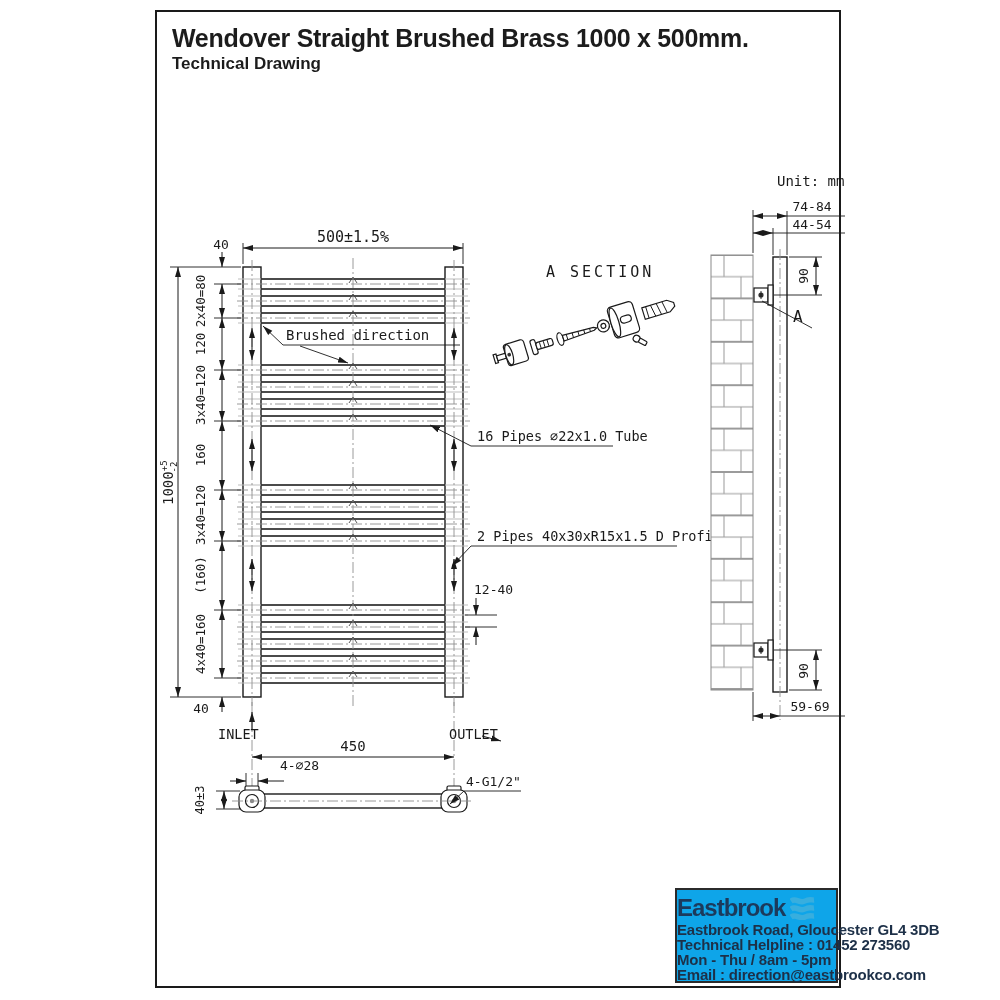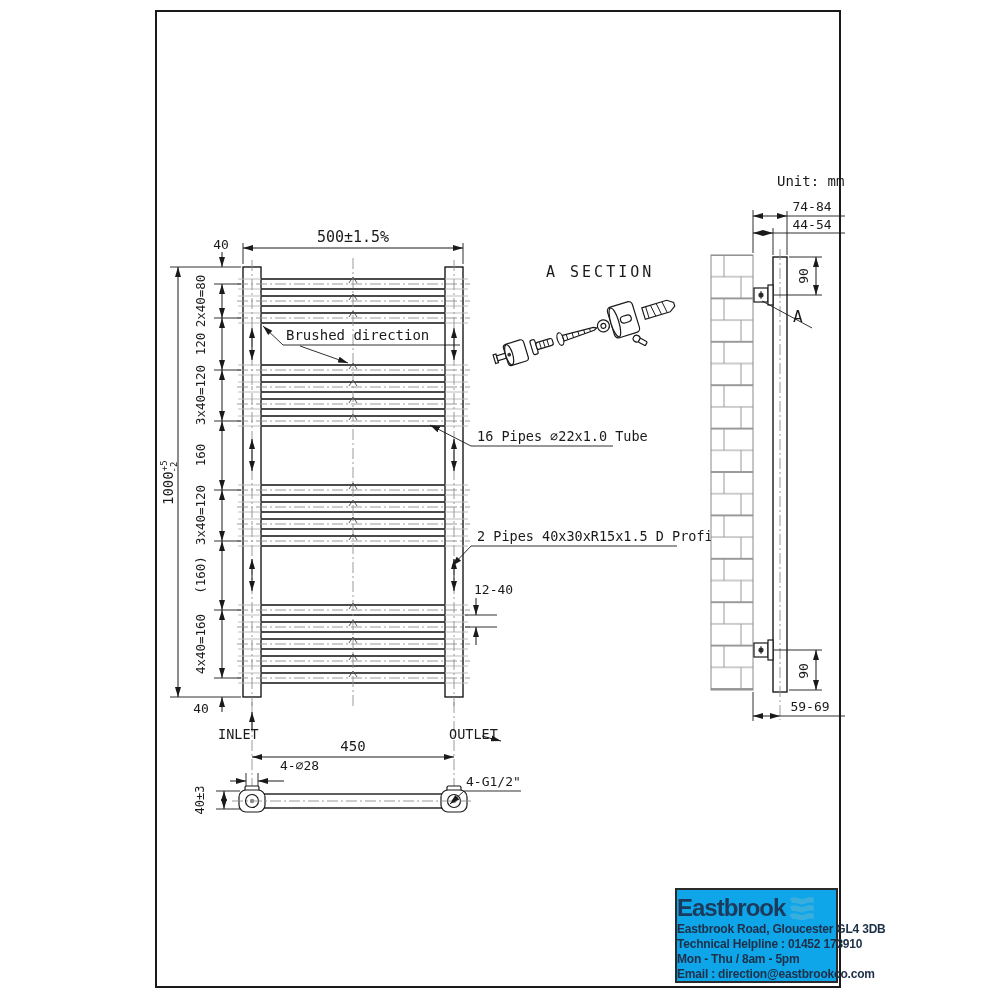--- a/index.html
+++ b/index.html
@@ -19,30 +19,32 @@
   .cl{stroke:#8f8f8f;stroke-width:.9;fill:none;stroke-dasharray:11 3 2 3;}
   .chev{stroke:#444;stroke-width:.9;fill:none;}
   .part{stroke:#1a1a1a;stroke-width:1.2;fill:#fff;}
   
   #cobox{position:absolute;left:675px;top:888px;width:163px;height:95px;
          border:2px solid #2b2b2b;box-sizing:border-box;background:#0ea5e9;
          display:flex;flex-direction:column;align-items:flex-start;justify-content:flex-start;
          padding-top:4px;}
   .co-logo-row{display:flex;align-items:center;gap:5px;height:28px;}
   .co-name{font-size:24px;font-weight:800;color:#1c3a5c;letter-spacing:-1px;}
-  .co-line{font-size:12px;line-height:15px;font-weight:600;color:#1d3048;
+  .co-line{font-size:15px;line-height:15px;font-weight:600;color:#1d3048;
            letter-spacing:-.2px;white-space:nowrap;}
 </style>
 </head>
 <body>
 
 <div id="page">
   <div id="frame"></div>
 
   <div id="hdr">
+    <h1>Wendover Straight Brushed Brass 1000 x 500mm.</h1>
+    <h2>Technical Drawing</h2>
   </div>
 
   <svg id="dwg" width="1000" height="1000" viewBox="0 0 1000 1000">
     <defs>
       <marker id="ae" markerWidth="11" markerHeight="8" refX="10" refY="4" orient="auto" markerUnits="userSpaceOnUse">
         <path d="M0,1 L10,4 L0,7 Z" fill="#1a1a1a"></path>
       </marker>
       <marker id="as" markerWidth="11" markerHeight="8" refX="1" refY="4" orient="auto" markerUnits="userSpaceOnUse">
         <path d="M11,1 L1,4 L11,7 Z" fill="#1a1a1a"></path>
       </marker>
@@ -349,17 +351,17 @@
   <div id="cobox">
     <div class="co-logo-row">
       <span class="co-name">Eastbrook</span>
       <svg width="25" height="23" viewBox="0 0 25 23">
         <path d="M1,4 C6,0.5 10,7 15,4 C19,1.8 22,3.2 24,3" stroke="#38aede" stroke-width="5.4" fill="none"></path>
         <path d="M1,12 C6,8.5 10,15 15,12 C19,9.8 22,11.2 24,11" stroke="#38aede" stroke-width="5.4" fill="none"></path>
         <path d="M1,20 C6,16.5 10,23 15,20 C19,17.8 22,19.2 24,19" stroke="#38aede" stroke-width="5.4" fill="none"></path>
       </svg>
     </div>
     <div class="co-line">Eastbrook Road, Gloucester GL4 3DB</div>
-    <div class="co-line">Technical Helpline : 01452 173910</div>
+    <div class="co-line">Technical Helpline : 01452 273560</div>
     <div class="co-line">Mon - Thu / 8am - 5pm</div>
     <div class="co-line">Email : direction@eastbrookco.com</div>
   </div>
 </div>
 
 </body></html>

